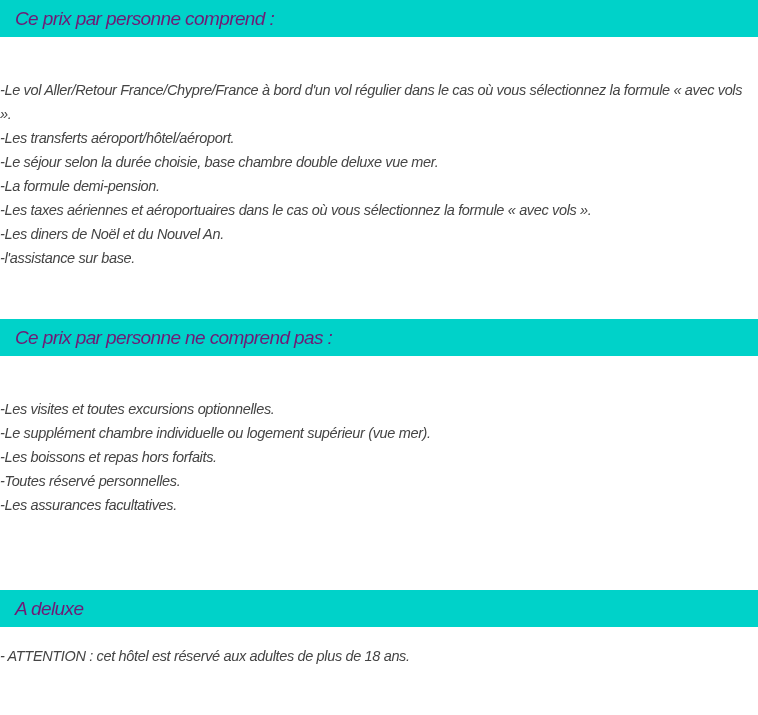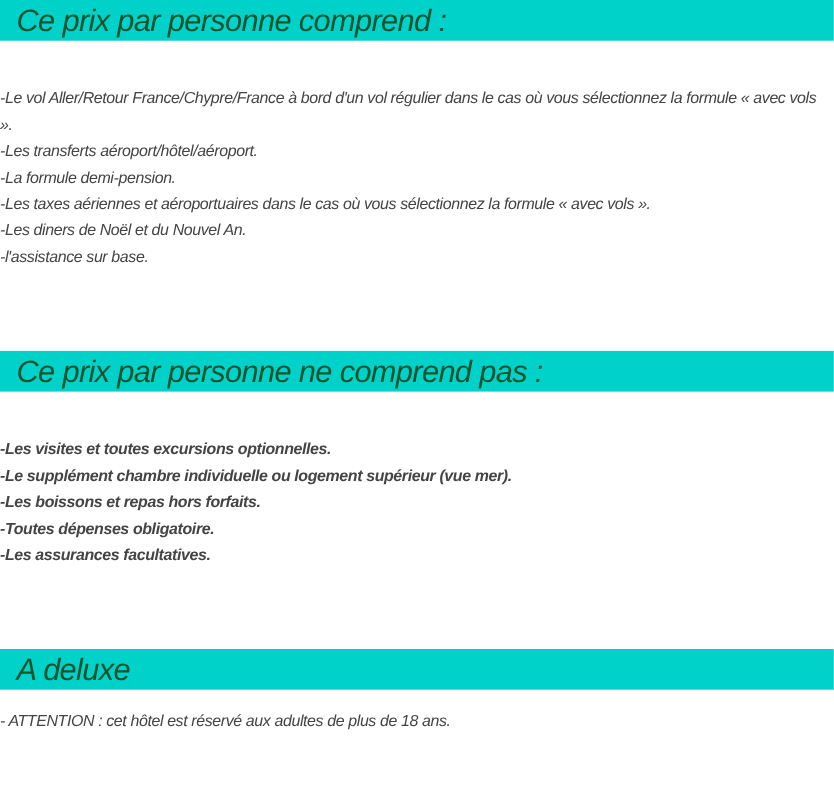--- a/index.html
+++ b/index.html
@@ -21,23 +21,23 @@
       height: 37px;
       background: #00d2c9;
       box-sizing: border-box;
       padding-left: 15px;
     }
     .section-header h2 {
       margin: 0;
       font-family: "Liberation Sans", "DejaVu Sans", sans-serif;
       font-style: italic;
       font-weight: normal;
-      font-size: 28px;
+      font-size: 19px;
       line-height: 37px;
-      color: #14532d;
+      color: #701a75;
       letter-spacing: -0.6px;
       white-space: nowrap;
     }
     .section-body {
       position: absolute;
       left: 0;
       width: 758px;
       margin: 0;
       padding: 0;
       list-style: none;
@@ -46,47 +46,48 @@
       font-style: italic;
       font-size: 14.5px;
       line-height: 24px;
       color: #444444;
       letter-spacing: -0.35px;
       padding-right: 6px;
     }
     #h1 { top: 0; }
     #b1 { top: 78px; }
     #h2 { top: 319px; }
-    #b2 { top: 397px; font-weight: bold; }
+    #b2 { top: 397px; }
     #h3 { top: 590px; }
     #b3 { top: 644px; }
   </style>
 </head>
 <body>
 
 <div class="section-header" id="h1">
   <h2>Ce prix par personne comprend :</h2>
 </div>
 <ul class="section-body" id="b1">
   <li>-Le vol Aller/Retour France/Chypre/France à bord d'un vol régulier dans le cas où vous sélectionnez la formule « avec vols ».</li>
   <li>-Les transferts aéroport/hôtel/aéroport.</li>
+  <li>-Le séjour selon la durée choisie, base chambre double deluxe vue mer.</li>
   <li>-La formule demi-pension.</li>
   <li>-Les taxes aériennes et aéroportuaires dans le cas où vous sélectionnez la formule « avec vols ».</li>
   <li>-Les diners de Noël et du Nouvel An.</li>
   <li>-l'assistance sur base.</li>
 </ul>
 
 <div class="section-header" id="h2">
   <h2>Ce prix par personne ne comprend pas :</h2>
 </div>
 <ul class="section-body" id="b2">
   <li>-Les visites et toutes excursions optionnelles.</li>
   <li>-Le supplément chambre individuelle ou logement supérieur (vue mer).</li>
   <li>-Les boissons et repas hors forfaits.</li>
-  <li>-Toutes dépenses obligatoire.</li>
+  <li>-Toutes réservé personnelles.</li>
   <li>-Les assurances facultatives.</li>
 </ul>
 
 <div class="section-header" id="h3">
   <h2>A deluxe</h2>
 </div>
 <ul class="section-body" id="b3">
   <li>- ATTENTION : cet hôtel est réservé aux adultes de plus de 18 ans.</li>
 </ul>
 

